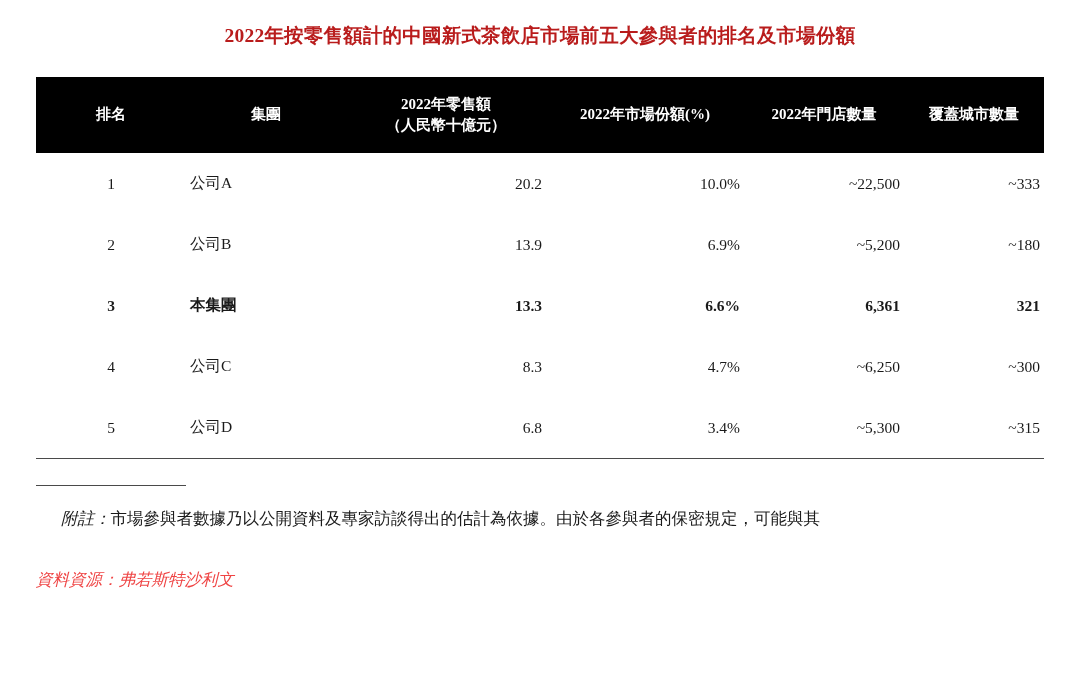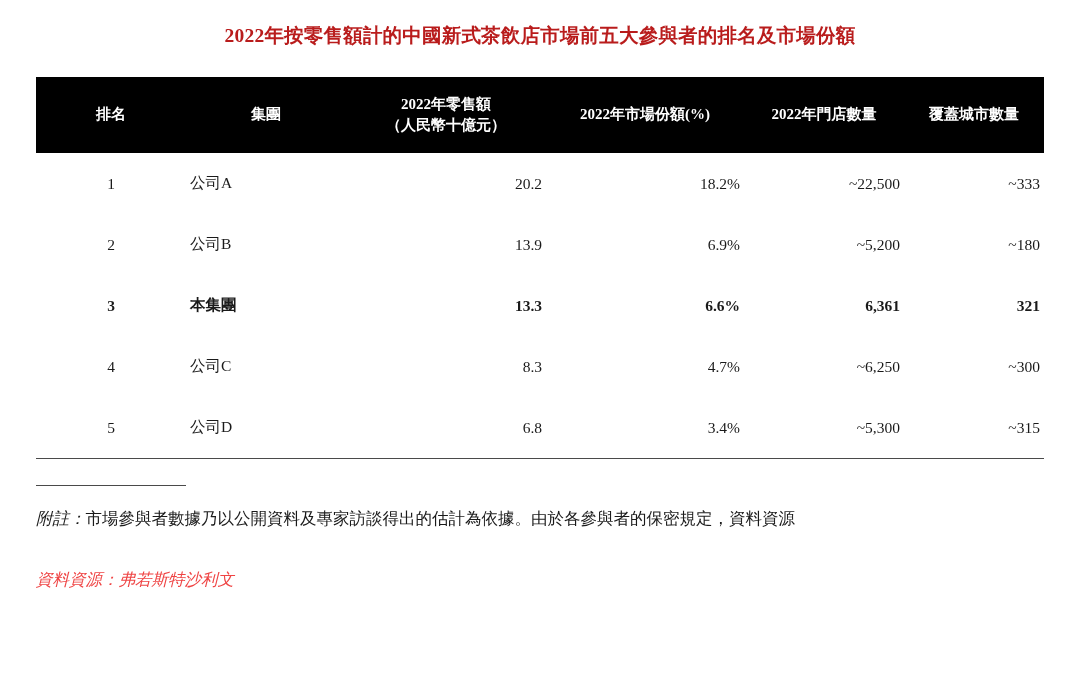--- a/index.html
+++ b/index.html
@@ -86,20 +86,21 @@
   }
   .note-line {
     display: flex;
     font-size: 16.5px;
     line-height: 1.85;
     color: #1a1a1a;
   }
   .note-label {
     font-style: italic;
     white-space: nowrap;
+    margin-left: 25px;
   }
   .note-text {
     text-indent: 0;
   }
   .note-body {
     flex: 1;
   }
   .note-cont {
     margin-left: 38px;
   }
@@ -148,21 +149,21 @@
           <th>
             <span>覆蓋城市數量</span>
           </th>
         </tr>
       </thead>
       <tbody>
         <tr>
           <td class="cell-rank">1</td>
           <td class="cell-group">公司A</td>
           <td>20.2</td>
-          <td>18.2%</td>
+          <td>10.0%</td>
           <td>~22,500</td>
           <td>~333</td>
         </tr>
         <tr>
           <td class="cell-rank">2</td>
           <td class="cell-group">公司B</td>
           <td>13.9</td>
           <td>6.9%</td>
           <td>~5,200</td>
           <td>~180</td>
@@ -193,20 +194,20 @@
         </tr>
       </tbody>
     </table>
   </div>
 
   <div class="notes">
     <div class="note-rule"></div>
     <div class="note-line">
       <span class="note-label">附註：</span>
       <span class="note-body">
-        <span class="note-text">市場參與者數據乃以公開資料及專家訪談得出的估計為依據。由於各參與者的保密規定，資料資源</span>
+        <span class="note-text">市場參與者數據乃以公開資料及專家訪談得出的估計為依據。由於各參與者的保密規定，可能與其</span>
       </span>
     </div>
   </div>
 
   <div class="source">資料資源：弗若斯特沙利文</div>
 
 </div>
 
 </body></html>

